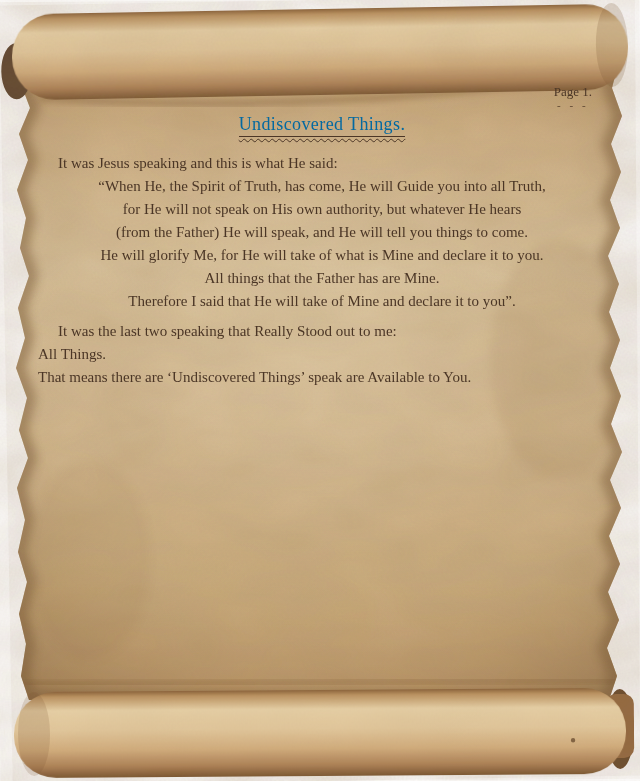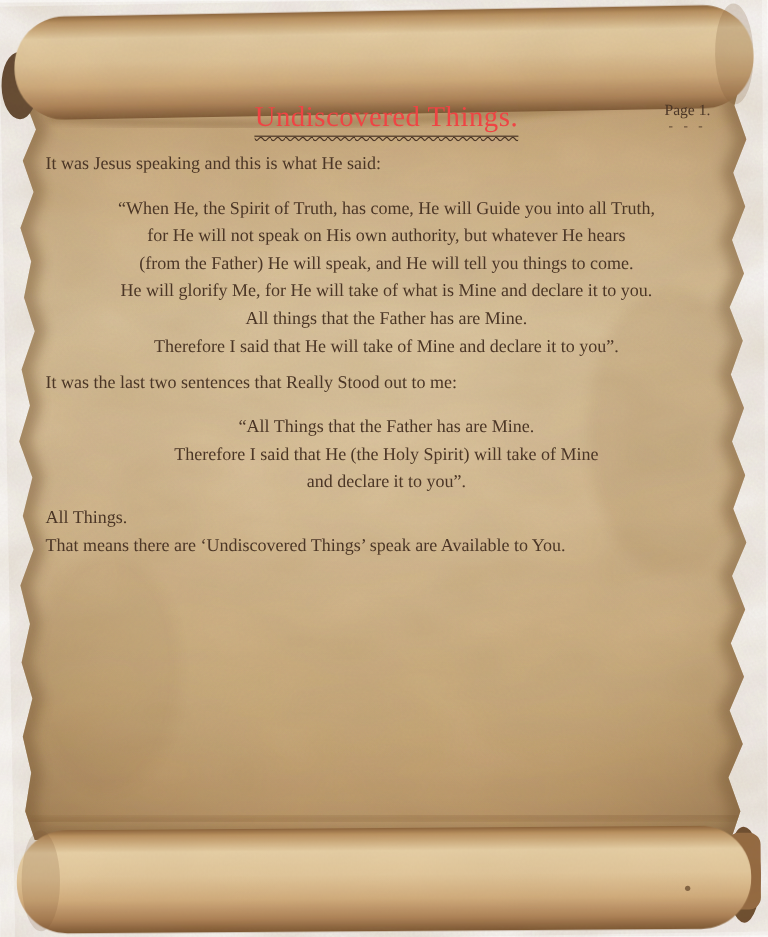--- a/index.html
+++ b/index.html
@@ -11,32 +11,32 @@
   .content{
     position:absolute;left:38px;top:84px;width:568px;
     color:#4b3626;font-size:15px;line-height:23px;z-index:2;
   }
   .page-label-wrap{
     position:absolute;top:0;right:14px;text-align:center;
     font-size:13px;line-height:15px;color:#4b3626;
   }
   .page-dashes{font-size:11px;letter-spacing:3px;line-height:12px;color:#5a4430;}
   .title{
-    margin:2px 0 16px;text-align:center;font-size:24px;font-weight:normal;
-    letter-spacing:.4px;line-height:24px;color:#ef4444;
+    margin:28px 0 16px;text-align:center;font-size:18px;font-weight:normal;
+    letter-spacing:.4px;line-height:24px;color:#0369a1;
   }
   .title .title-underline{
     padding-bottom:2px;
     border-bottom:1.6px solid #4b3626;
     text-decoration:underline wavy 1px #4b3626;
     text-underline-offset:8px;
   }
   .content p{margin:0 0 7px 0;white-space:pre-wrap;}
-  .content p.center{text-align:center;margin-top:14px;}
-  .content p.tight{margin-bottom:0;}
+  .content p.center{text-align:center;}
+  .content p.tight{margin-bottom:0;margin-left:20px;}
 </style>
 </head>
 <body>
 
 <div class="scroll">
 
   <svg class="scroll-bg" width="640" height="781" viewBox="0 0 640 781" aria-hidden="true">
     <defs>
       <linearGradient id="gSheet" x1="0" y1="60" x2="0" y2="700" gradientUnits="userSpaceOnUse">
         <stop offset="0" stop-color="#c4a172"></stop>
@@ -120,21 +120,18 @@
 
     <h1 class="title"><span class="title-underline">Undiscovered Things.</span></h1>
 
     <p class="tight">It was Jesus speaking and this is what He said:</p>
     <p class="center">“When He, the Spirit of Truth, has come, He will Guide you into all Truth,
 for He will not speak on His own authority, but whatever He hears
 (from the Father) He will speak, and He will tell you things to come.
 He will glorify Me, for He will take of what is Mine and declare it to you.
 All things that the Father has are Mine.
 Therefore I said that He will take of Mine and declare it to you”.</p>
-    <p class="tight">It was the last two sentences that Really Stood out to me:</p>
-    <p class="center">“All Things that the Father has are Mine.
-Therefore I said that He (the Holy Spirit) will take of Mine
-and declare it to you”.</p>
+    <p class="tight">It was the last two speaking that Really Stood out to me:</p>
     <p>All Things.
 That means there are ‘Undiscovered Things’ speak are Available to You.</p>
 
   </div>
 </div>
 
 </body></html>

